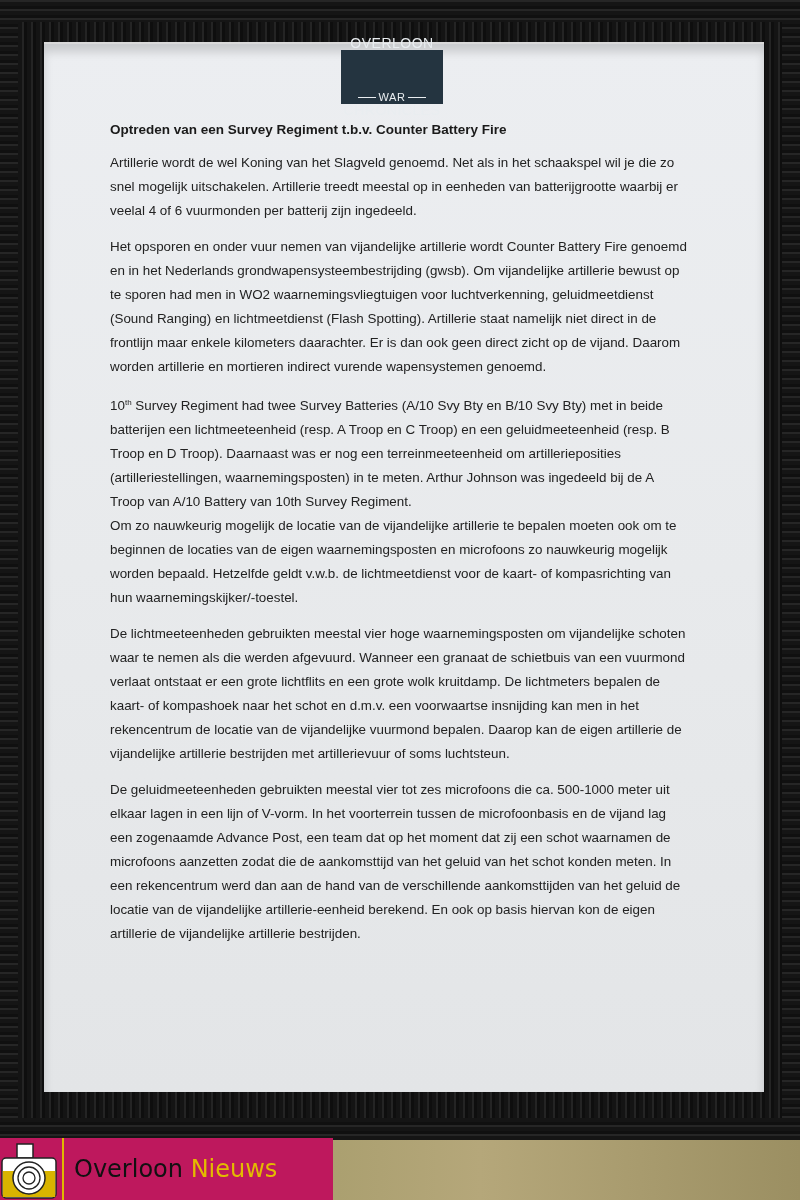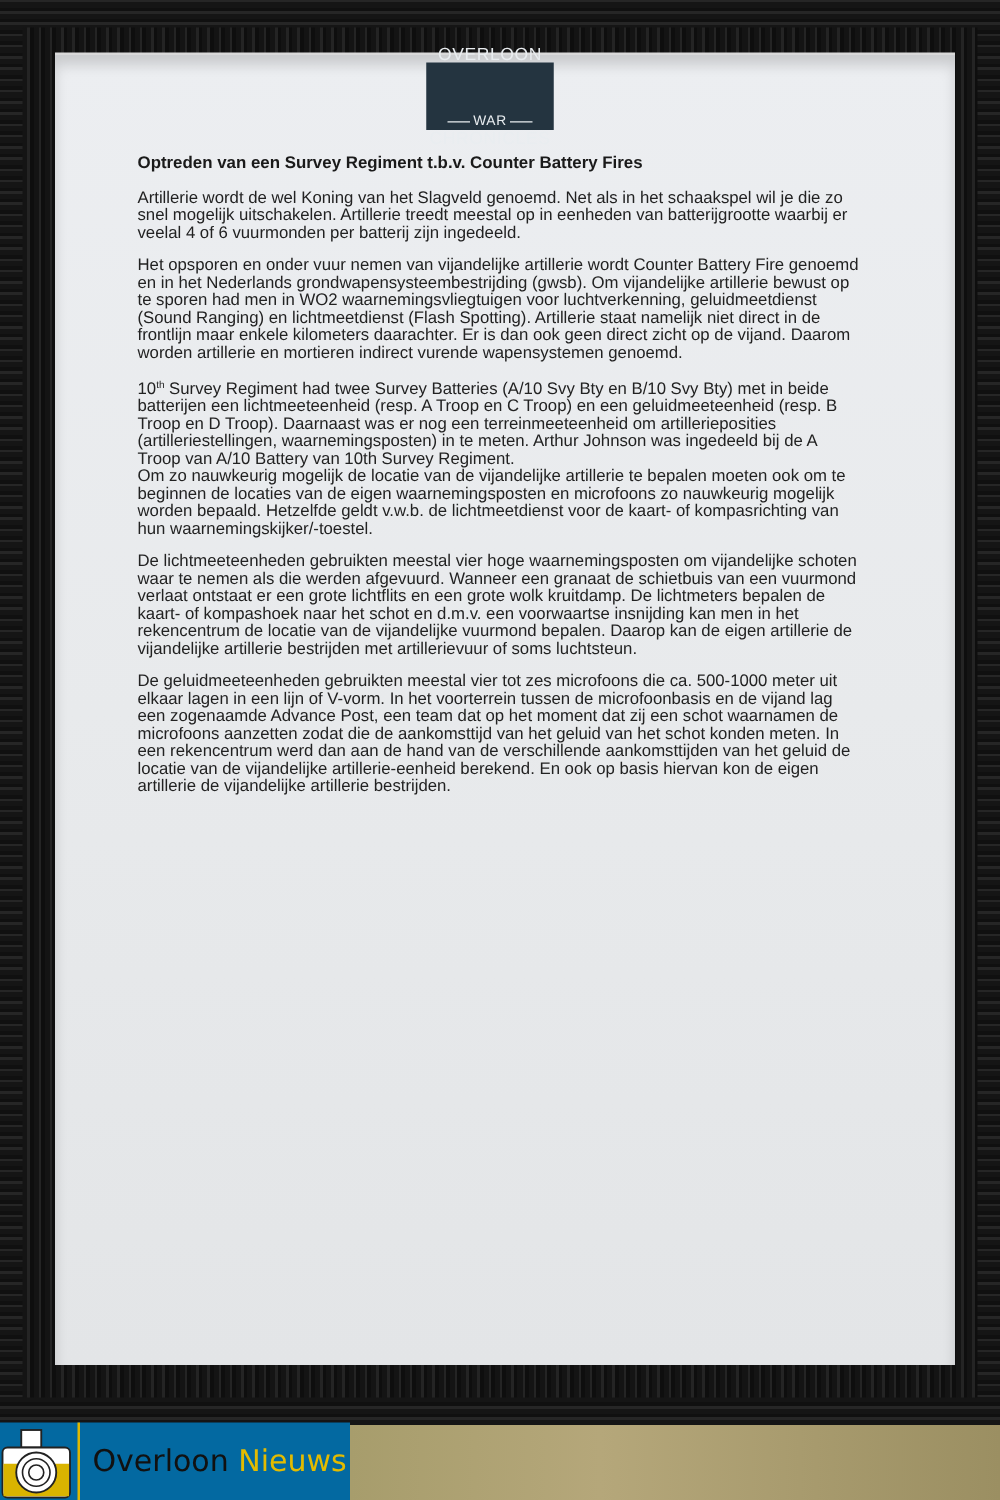--- a/index.html
+++ b/index.html
@@ -34,51 +34,51 @@
     .logo .l2 { font-size: 11px; line-height: 12px; display: flex; align-items: center; gap: 3px; margin-top: 40px; }
     .logo .l2::before, .logo .l2::after { content: ""; width: 18px; height: 1px; background: #e9edf0; }
     .content {
       position: absolute; left: 66px; top: 78px; width: 580px;
       color: #1f1f1f;
     }
     .title {
       font-weight: bold; font-size: 13.5px; margin: 0 0 14px 0; color: #1a1a1a;
     }
     .para {
-      font-size: 13.4px; line-height: 14px; margin: 0 0 12px 0; color: #222;
+      font-size: 13.4px; line-height: 24px; margin: 0 0 12px 0; color: #222;
     }
     .para.tight { margin-bottom: 0; }
     sup { font-size: 8px; }
     .floor {
       position: absolute; left: 0; top: 1140px; width: 800px; height: 60px;
       background: linear-gradient(90deg, #b98a1e 0%, #a79d6c 35%, #b5a77a 60%, #9b8f62 100%);
     }
     .brand {
-      position: absolute; left: 0; top: 1138px; width: 280px; height: 62px;
-      background: #0369a1; display: flex; align-items: center;
+      position: absolute; left: 0; top: 1138px; width: 333px; height: 62px;
+      background: #be185d; display: flex; align-items: center;
     }
     .brand .cam { width: 58px; height: 62px; position: relative; }
     .brand .divider { width: 2px; height: 62px; background: #e0b800; margin-left: 4px; }
     .brand .name { font-size: 24px; margin-left: 10px; font-family: "DejaVu Sans", sans-serif; }
     .brand .name .n1 { color: #111; }
     .brand .name .n2 { color: #e3bb00; }
   </style>
 </head>
 <body>
 
 <div class="frame">
   <div class="frame-inner"></div>
   <div class="mat">
     <div class="logo">
       <span class="l1">OVERLOON</span>
       <span class="l2">WAR</span>
       <span class="l3">CHRONICLES</span>
     </div>
     <div class="content">
-      <p class="title">Optreden van een Survey Regiment t.b.v. Counter Battery Fires</p>
+      <p class="title">Optreden van een Survey Regiment t.b.v. Counter Battery Fire</p>
       <p class="para">Artillerie wordt de wel Koning van het Slagveld genoemd. Net als in het schaakspel wil je die zo snel mogelijk uitschakelen. Artillerie treedt meestal op in eenheden van batterijgrootte waarbij er veelal 4 of 6 vuurmonden per batterij zijn ingedeeld.</p>
       <p class="para">Het opsporen en onder vuur nemen van vijandelijke artillerie wordt Counter Battery Fire genoemd en in het Nederlands grondwapensysteembestrijding (gwsb). Om vijandelijke artillerie bewust op te sporen had men in WO2 waarnemingsvliegtuigen voor luchtverkenning, geluidmeetdienst (Sound Ranging) en lichtmeetdienst (Flash Spotting). Artillerie staat namelijk niet direct in de frontlijn maar enkele kilometers daarachter. Er is dan ook geen direct zicht op de vijand. Daarom worden artillerie en mortieren indirect vurende wapensystemen genoemd.</p>
       <p class="para tight"><span>10</span><sup>th</sup><span> Survey Regiment had twee Survey Batteries (A/10 Svy Bty en B/10 Svy Bty) met in beide batterijen een lichtmeeteenheid (resp. A Troop en C Troop) en een geluidmeeteenheid (resp. B Troop en D Troop). Daarnaast was er nog een terreinmeeteenheid om artillerieposities (artilleriestellingen, waarnemingsposten) in te meten. Arthur Johnson was ingedeeld bij de A Troop van A/10 Battery van 10th Survey Regiment.</span></p>
       <p class="para">Om zo nauwkeurig mogelijk de locatie van de vijandelijke artillerie te bepalen moeten ook om te beginnen de locaties van de eigen waarnemingsposten en microfoons zo nauwkeurig mogelijk worden bepaald. Hetzelfde geldt v.w.b. de lichtmeetdienst voor de kaart- of kompasrichting van hun waarnemingskijker/-toestel.</p>
       <p class="para">De lichtmeeteenheden gebruikten meestal vier hoge waarnemingsposten om vijandelijke schoten waar te nemen als die werden afgevuurd. Wanneer een granaat de schietbuis van een vuurmond verlaat ontstaat er een grote lichtflits en een grote wolk kruitdamp. De lichtmeters bepalen de kaart- of kompashoek naar het schot en d.m.v. een voorwaartse insnijding kan men in het rekencentrum de locatie van de vijandelijke vuurmond bepalen. Daarop kan de eigen artillerie de vijandelijke artillerie bestrijden met artillerievuur of soms luchtsteun.</p>
       <p class="para">De geluidmeeteenheden gebruikten meestal vier tot zes microfoons die ca. 500-1000 meter uit elkaar lagen in een lijn of V-vorm. In het voorterrein tussen de microfoonbasis en de vijand lag een zogenaamde Advance Post, een team dat op het moment dat zij een schot waarnamen de microfoons aanzetten zodat die de aankomsttijd van het geluid van het schot konden meten. In een rekencentrum werd dan aan de hand van de verschillende aankomsttijden van het geluid de locatie van de vijandelijke artillerie-eenheid berekend. En ook op basis hiervan kon de eigen artillerie de vijandelijke artillerie bestrijden.</p>
     </div>
   </div>
 </div>
 

